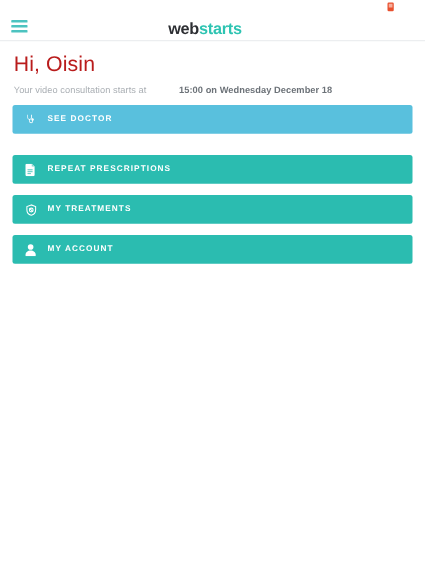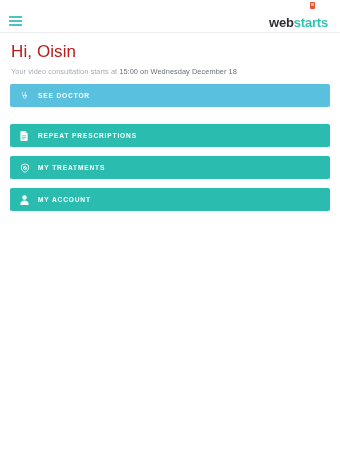--- a/index.html
+++ b/index.html
@@ -80,21 +80,21 @@
   }
 
   .brand {
     position: absolute;
     left: 0;
     top: 0;
     width: 328px;
     height: 22px;
     display: flex;
     align-items: center;
-    justify-content: flex-end;
+    justify-content: center;
     font-size: 13px;
     font-weight: bold;
     letter-spacing: -0.2px;
   }
   .brand-web { color: #2d2f33; }
   .brand-doctor { color: #2ec4b2; }
 
   
   .content {
     position: absolute;
@@ -118,21 +118,22 @@
     position: absolute;
     top: 33px;
     left: 11px;
     font-size: 7.4px;
     color: #a9aeb3;
     letter-spacing: 0.05px;
     white-space: nowrap;
   }
   .subtitle b {
     color: #6c7278;
-    font-weight: normal;
+    font-weight: bold;
+    margin-left: 24px;
   }
 
   
   .actions {
     position: absolute;
     top: 50px;
     left: 0;
     width: 340px;
   }
 

